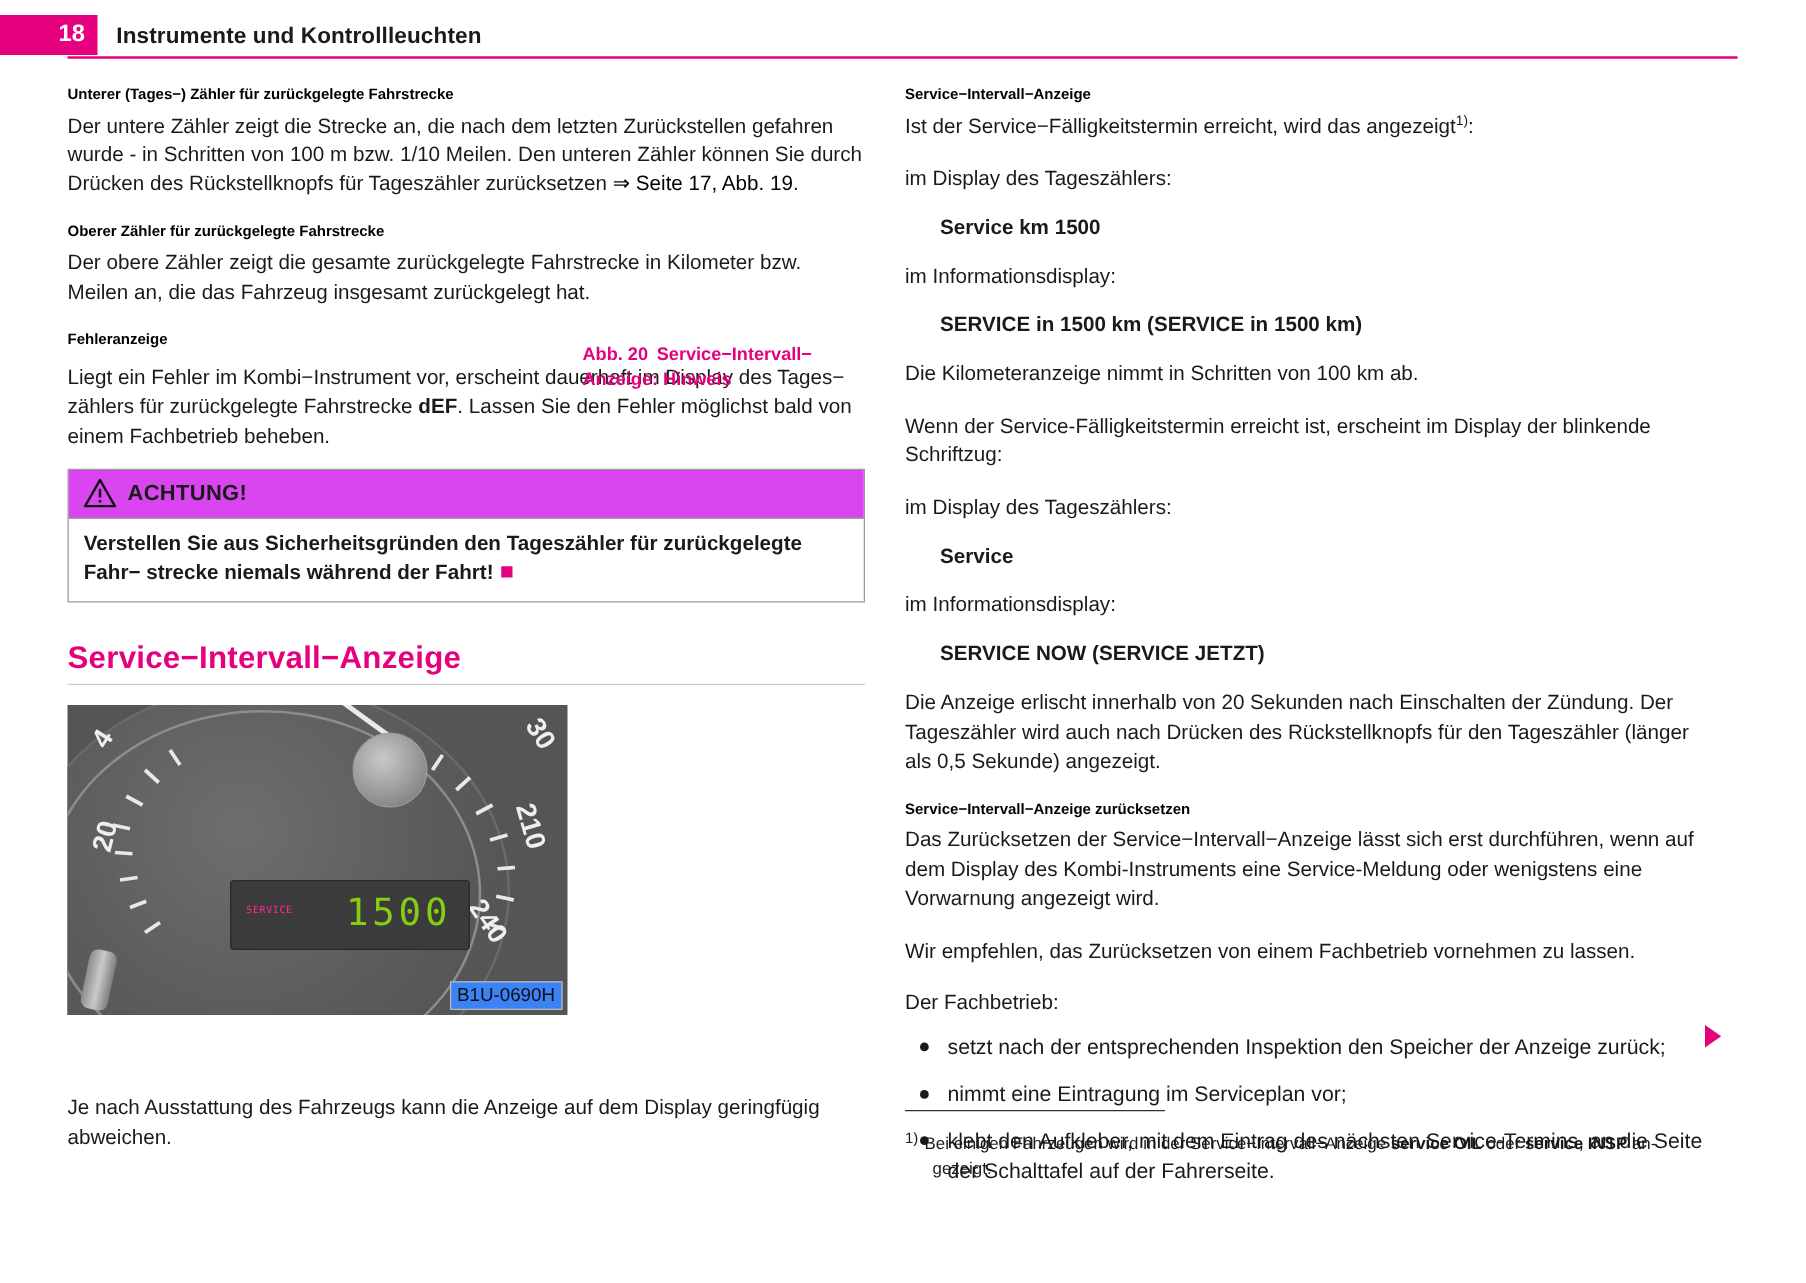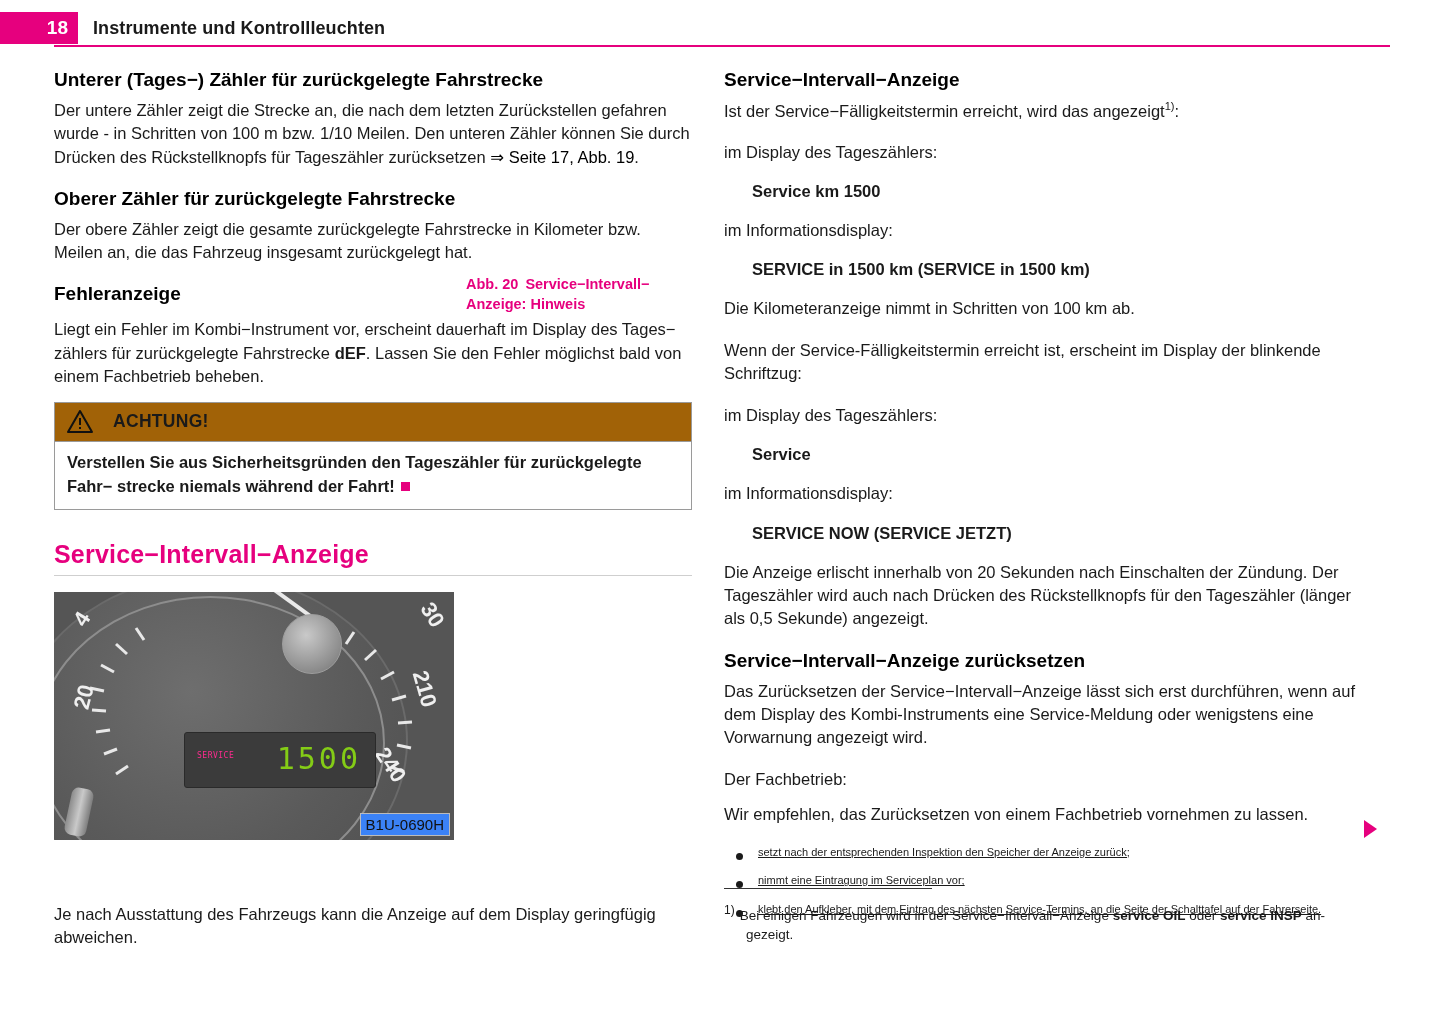--- a/index.html
+++ b/index.html
@@ -60,21 +60,21 @@
   
   .col {
     position: absolute;
     top: 68px;
     width: 640px;
   }
   .col-left { left: 54px; }
   .col-right { left: 724px; }
 
   h3.sub {
-    font-size: 19px;
+    font-size: 12px;
     font-weight: bold;
     margin: 0 0 6px 0;
     color: #000;
     line-height: 1.3;
   }
   p.body {
     font-size: 16.5px;
     line-height: 1.42;
     margin: 0 0 18px 0;
     color: #1a1a1a;
@@ -84,26 +84,26 @@
   .bold { font-weight: bold; }
 
   
   .warn-box {
     border: 1px solid #9a9a9a;
     margin-top: 4px;
     width: 638px;
     box-sizing: border-box;
   }
   .warn-head {
-    background: #a16207;
+    background: #d946ef;
     border-bottom: 1px solid #9a9a9a;
     padding: 7px 12px 8px 12px;
     display: flex;
     align-items: center;
-    gap: 20px;
+    gap: 9px;
   }
   .warn-tri {
     width: 26px;
     height: 23px;
     position: relative;
   }
   .warn-title {
     font-size: 17.5px;
     font-weight: bold;
     letter-spacing: 0.3px;
@@ -179,24 +179,23 @@
   sup.fn { font-size: 11px; vertical-align: super; }
 
   ul.bullets {
     list-style: none;
     margin: 0 0 0 0;
     padding: 0;
   }
   ul.bullets li {
     position: relative;
     padding-left: 34px;
-    font-size: 11px;
+    font-size: 17px;
     line-height: 1.42;
     margin-bottom: 13px;
-    text-decoration: underline;
   }
   ul.bullets li::before {
     content: "";
     position: absolute;
     left: 12px;
     top: 8px;
     width: 7px;
     height: 7px;
     border-radius: 50%;
     background: #1a1a1a;
@@ -424,22 +423,22 @@
   <p class="body">im Display des Tageszählers:</p>
   <p class="indent">Service</p>
 
   <p class="body">im Informationsdisplay:</p>
   <p class="indent">SERVICE NOW (SERVICE JETZT)</p>
 
   <p class="body">Die Anzeige erlischt innerhalb von 20 Sekunden nach Einschalten der Zündung. Der Tageszähler wird auch nach Drücken des Rückstellknopfs für den Tageszähler (länger als 0,5 Sekunde) angezeigt.</p>
 
   <h3 class="sub">Service−Intervall−Anzeige zurücksetzen</h3>
   <p class="body">Das Zurücksetzen der Service−Intervall−Anzeige lässt sich erst durchführen, wenn auf dem Display des Kombi-Instruments eine Service-Meldung oder wenigstens eine Vorwarnung angezeigt wird.</p>
+  <p class="body">Wir empfehlen, das Zurücksetzen von einem Fachbetrieb vornehmen zu lassen.</p>
   <p class="body" style="margin-bottom:12px;">Der Fachbetrieb:</p>
-  <p class="body">Wir empfehlen, das Zurücksetzen von einem Fachbetrieb vornehmen zu lassen.</p>
 
   <ul class="bullets">
     <li>setzt nach der entsprechenden Inspektion den Speicher der Anzeige zurück;</li>
     <li>nimmt eine Eintragung im Serviceplan vor;</li>
     <li>klebt den Aufkleber, mit dem Eintrag des nächsten Service-Termins, an die Seite der Schalttafel auf der Fahrerseite.</li>
   </ul>
 </div>
 
 <div class="next-arrow"></div>
 

